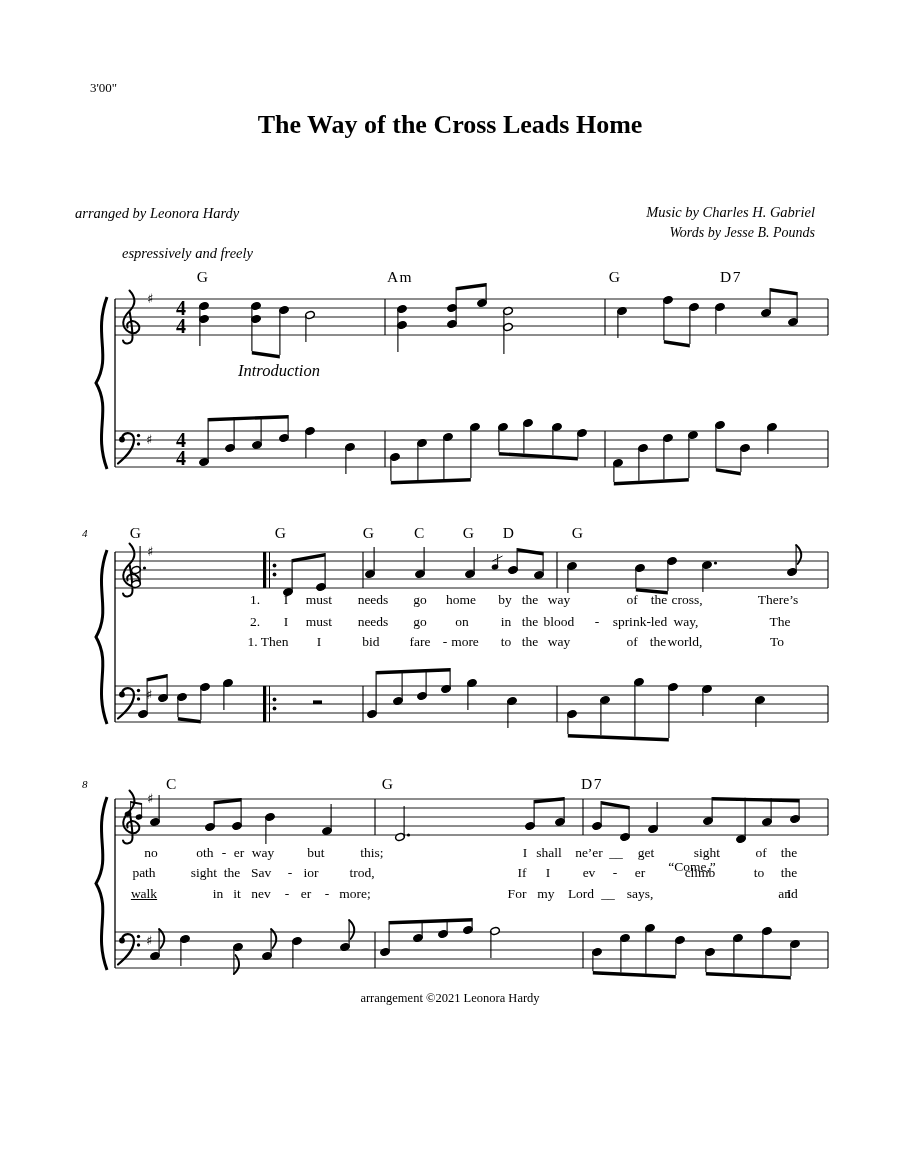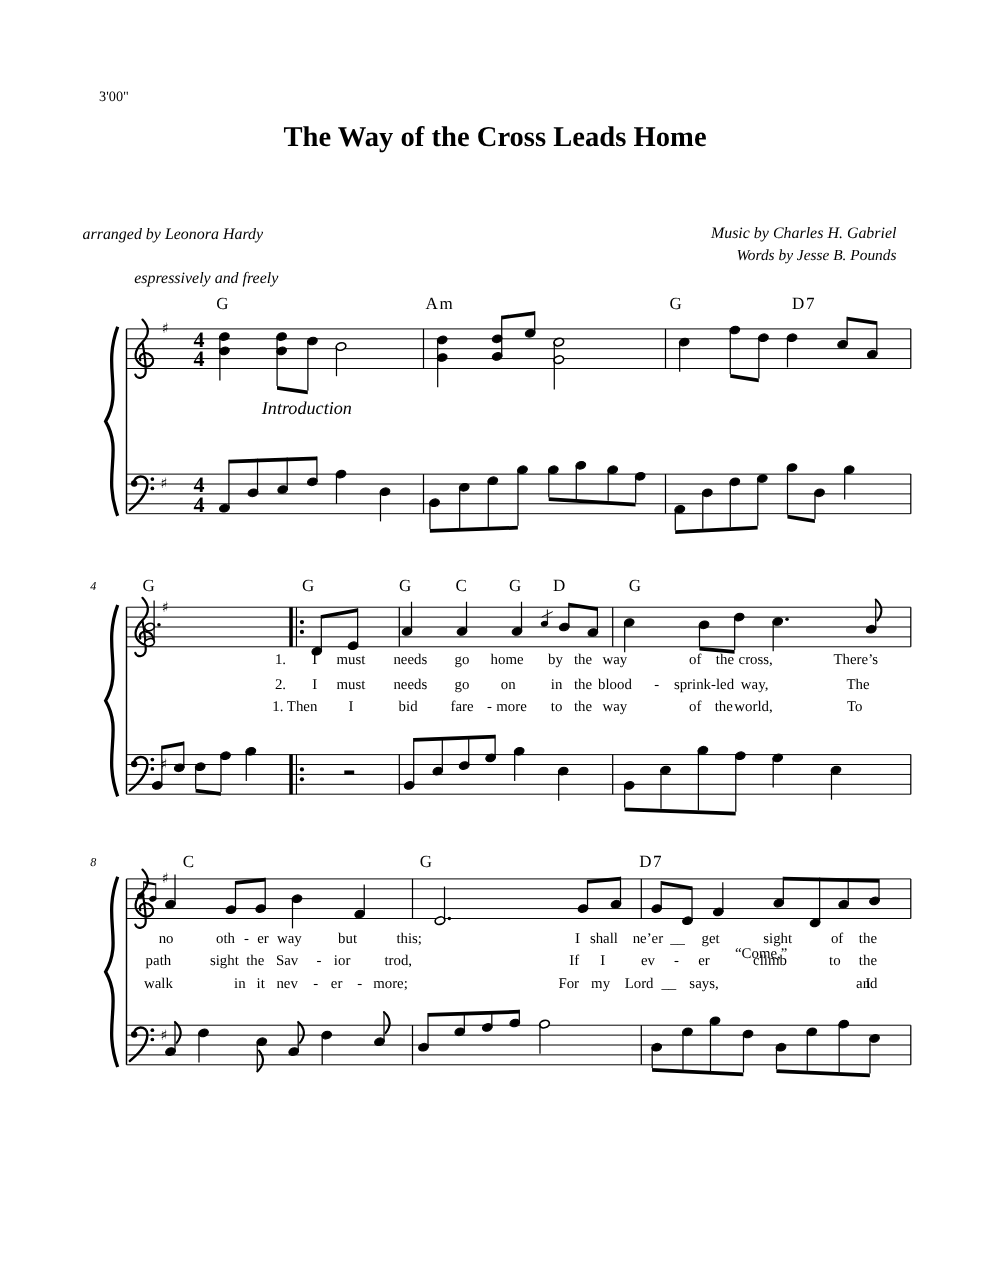--- a/index.html
+++ b/index.html
@@ -455,31 +455,32 @@
         <div class="lyric-word" style="left: 522px; top: 865px;">If</div>
         <div class="lyric-word" style="left: 548px; top: 865px;">I</div>
         <div class="lyric-word" style="left: 589px; top: 865px;">ev</div>
         <div class="lyric-word" style="left: 615px; top: 865px;">-</div>
         <div class="lyric-word" style="left: 640px; top: 865px;">er</div>
         <div class="lyric-word" style="left: 700px; top: 865px;">climb</div>
         <div class="lyric-word" style="left: 759px; top: 865px;">to</div>
         <div class="lyric-word" style="left: 789px; top: 865px;">the</div>
       </div>
       <div class="lyrics-line">
-        <div class="lyric-word" style="left: 144px; top: 886px;">walk</div>
+        <div class="lyric-word" style="left: 144px; top: 886px; text-decoration: underline;">walk</div>
         <div class="lyric-word" style="left: 218px; top: 886px;">in</div>
         <div class="lyric-word" style="left: 237px; top: 886px;">it</div>
         <div class="lyric-word" style="left: 261px; top: 886px;">nev</div>
         <div class="lyric-word" style="left: 287px; top: 886px;">-</div>
         <div class="lyric-word" style="left: 306px; top: 886px;">er</div>
         <div class="lyric-word" style="left: 327px; top: 886px;">-</div>
         <div class="lyric-word" style="left: 355px; top: 886px;">more;</div>
         <div class="lyric-word" style="left: 517px; top: 886px;">For</div>
         <div class="lyric-word" style="left: 546px; top: 886px;">my</div>
         <div class="lyric-word" style="left: 581px; top: 886px;">Lord</div>
         <div class="lyric-word" style="left: 608px; top: 886px;">__</div>
         <div class="lyric-word" style="left: 640px; top: 886px;">says,</div>
         <div class="lyric-word" style="left: 692px; top: 859px;">“Come,”</div>
         <div class="lyric-word" style="left: 788px; top: 886px;">and</div>
         <div class="lyric-word" style="left: 789px; top: 886px;">I</div>
       </div>
     </div>
+  <div class="t copyright">arrangement ©2021 Leonora Hardy</div>
 </div>
 
 </body></html>

